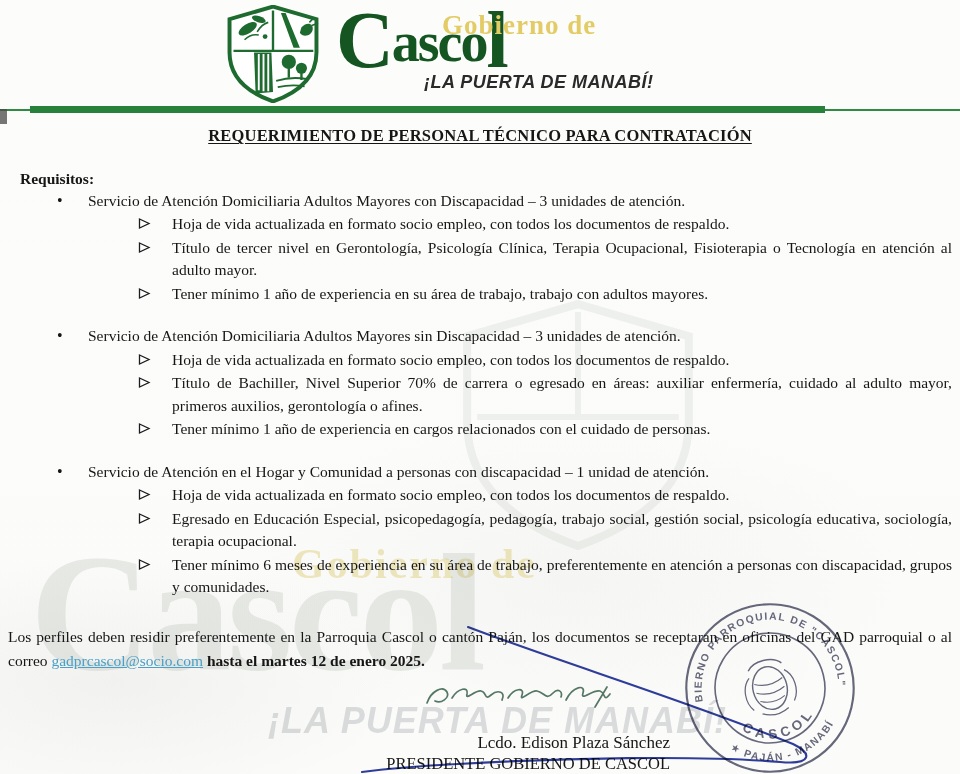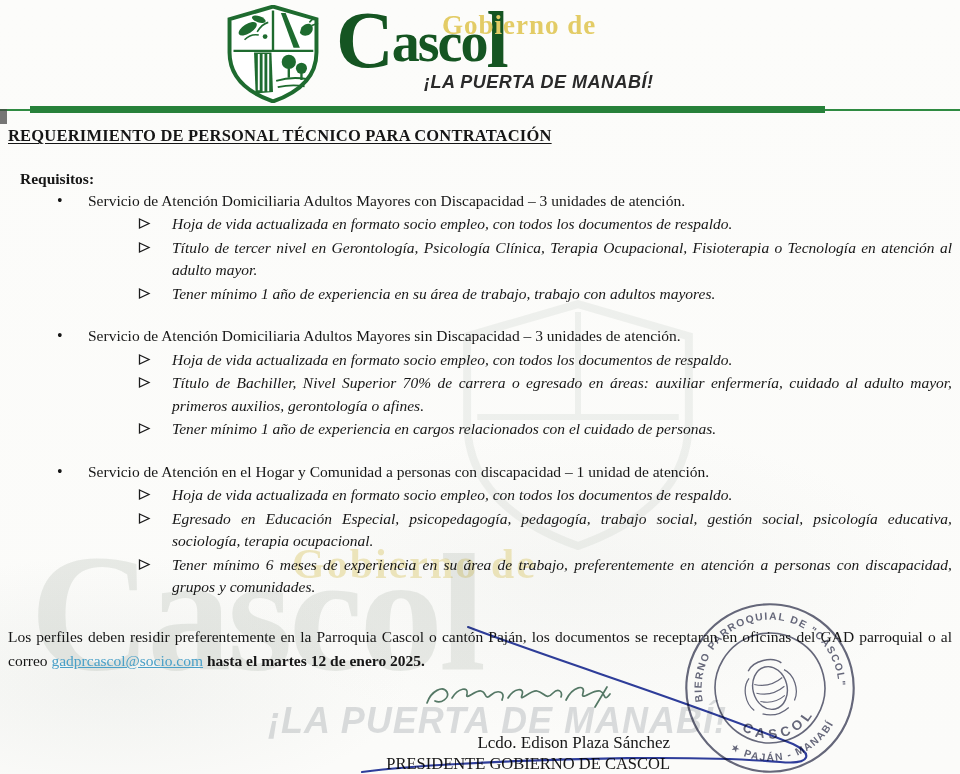--- a/index.html
+++ b/index.html
@@ -32,30 +32,30 @@
     font-style:italic; font-weight:bold; font-size:18px; letter-spacing:.5px; color:#2a2a2a;
   }
   
   .divider{position:relative; height:12px; z-index:2;}
   .divider .thin{position:absolute; top:5px; left:0; width:100%; height:2px; background:#2f8b42;}
   .divider .thick{position:absolute; top:2px; left:30px; width:795px; height:7px; background:#27813a;}
   .scan-mark{position:absolute; left:0; top:109px; width:7px; height:15px; background:#4a4a48; opacity:.75; z-index:2;}
   
   .main{position:relative; z-index:2; padding:0 8px; font-size:15.5px;}
   .doc-title{
-    margin:10px 0 4px; font-size:16.5px; font-weight:bold;
+    margin:10px 0 4px; text-align:center; font-size:16.5px; font-weight:bold;
     text-decoration:underline; text-underline-offset:2px; letter-spacing:.2px;
   }
   .intro{margin:0; text-align:justify; line-height:1.55;}
   .req-heading{margin:24px 12px 2px; font-weight:bold;}
   .service{margin:0;}
   .service + .service{margin-top:20px;}
   .service-title{position:relative; padding-left:80px; line-height:1.45; text-align:justify;}
   .service-title .dot{position:absolute; left:49px; top:-1px; font-size:16px;}
-  .sub-list{list-style:none; margin:1px 0 0; padding:0 0 0 122px;font-style:italic;}
+  .sub-list{list-style:none; margin:1px 0 0; padding:0 0 0 122px;}
   .sub-list li{position:relative; padding-left:42px; line-height:1.45; text-align:justify; margin:1px 0;}
   .arrow{position:absolute; left:8px; top:4px;}
   .closing{margin:26px 0 0; text-align:justify; line-height:1.6;}
   .email-link{color:#4aa0c8; text-decoration:underline; cursor:pointer;}
   
   .sig-block{position:absolute; left:320px; top:732px; width:350px; text-align:right; z-index:4;}
   .sig-name{font-size:17px; line-height:1.25;}
   .sig-role{font-size:16.5px; font-weight:normal; line-height:1.35;}
   
   .stamp{position:absolute; left:680px; top:598px; z-index:4; mix-blend-mode:multiply; opacity:.88; transform:rotate(-14deg);}

